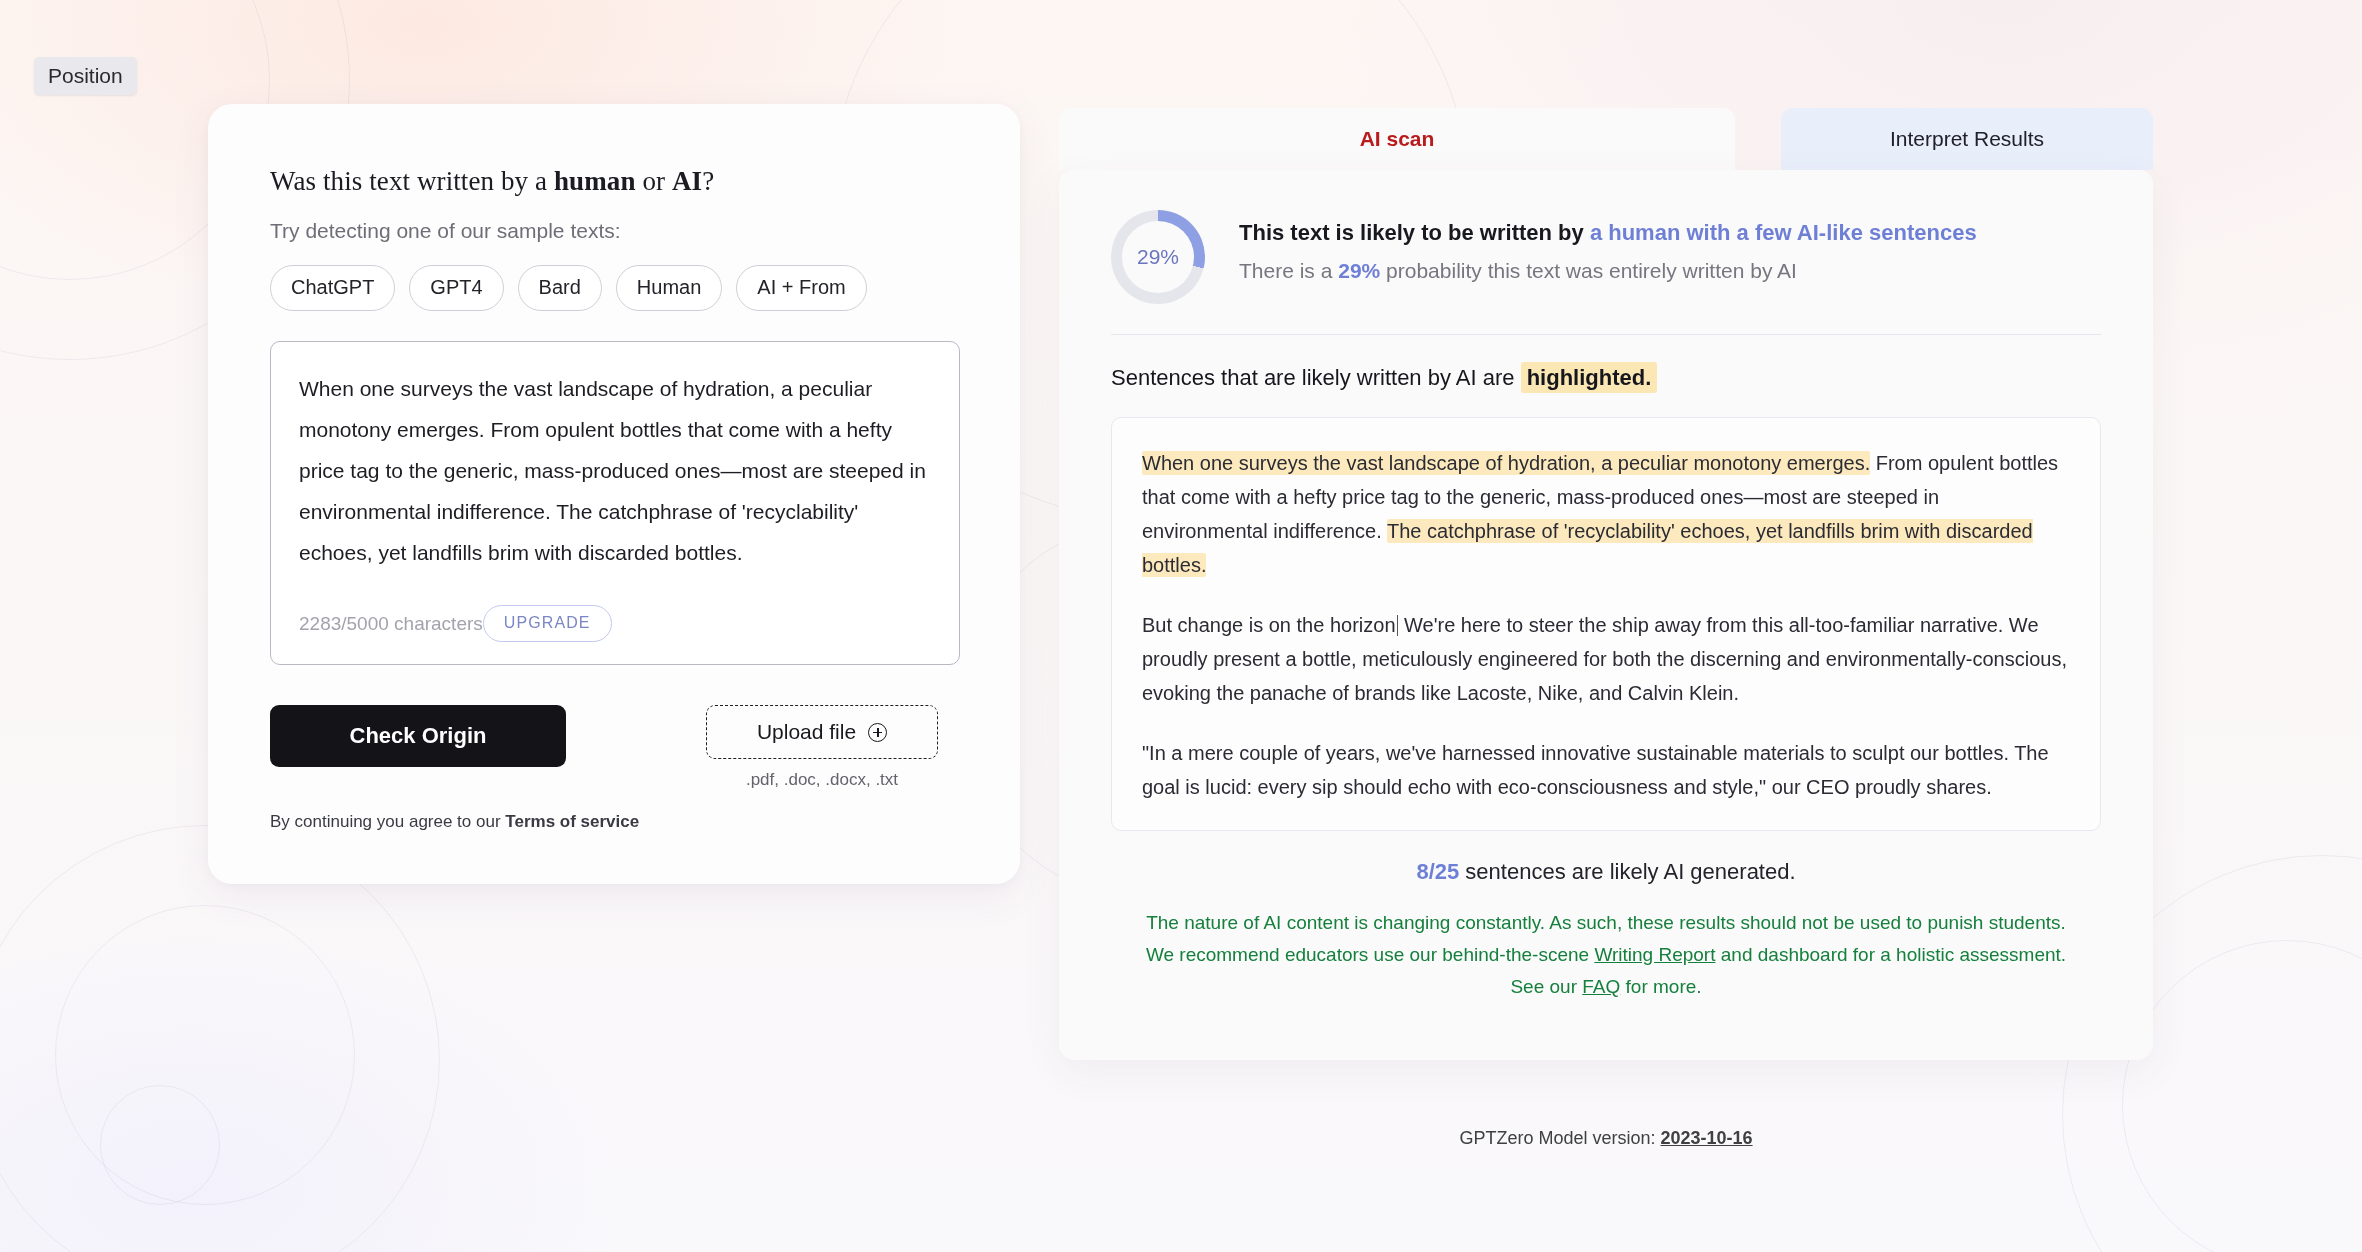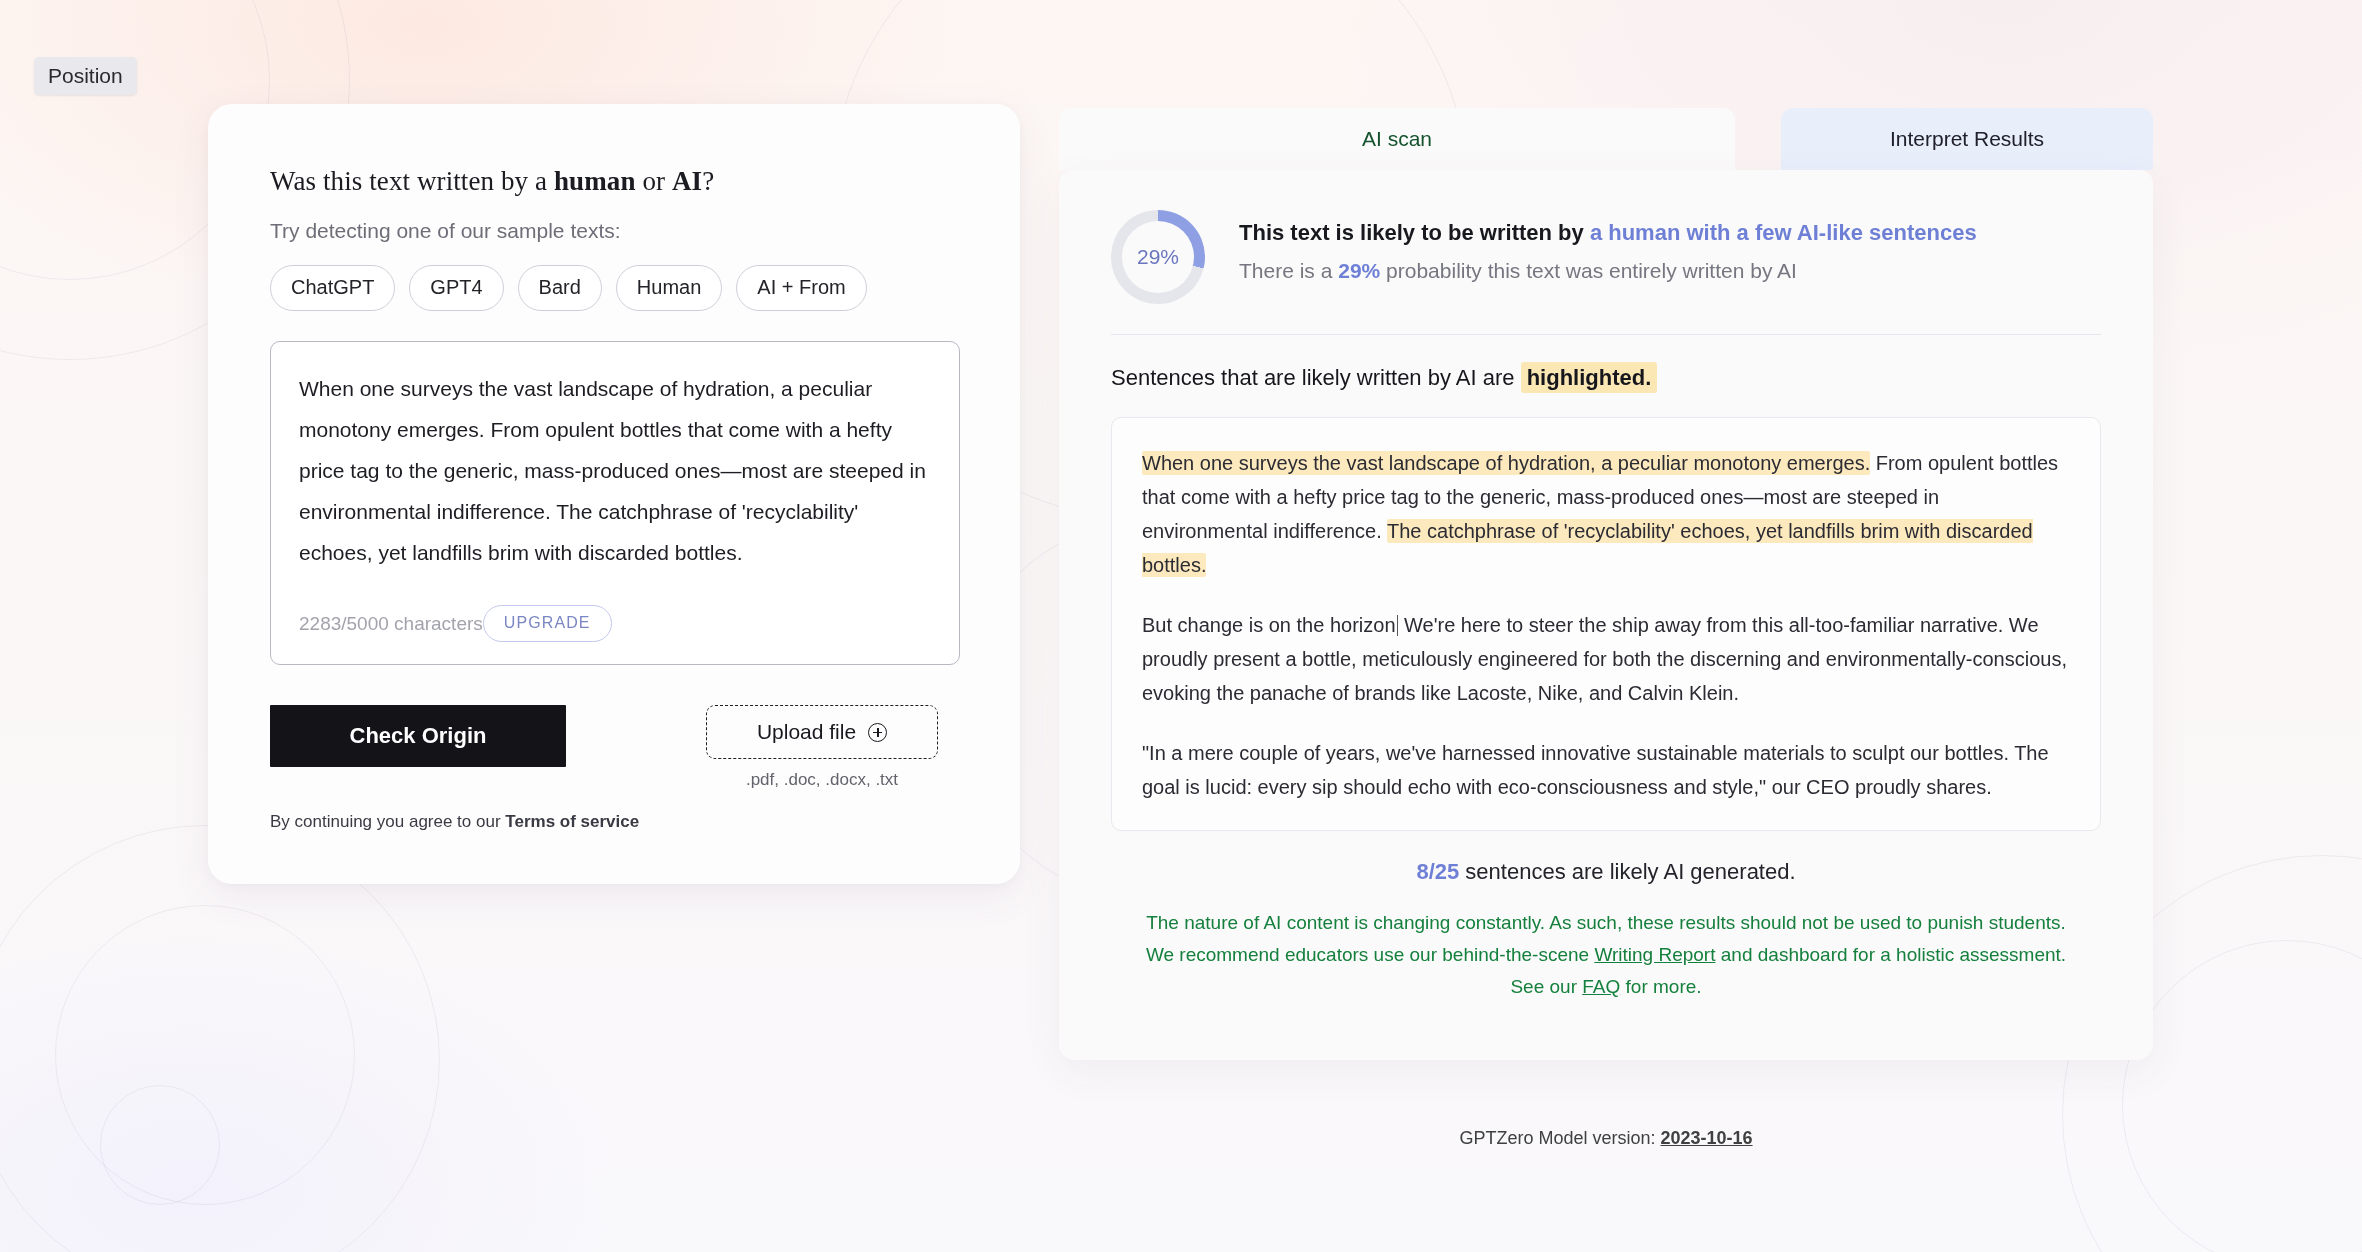--- a/index.html
+++ b/index.html
@@ -119,21 +119,21 @@
     padding: 8px 20px 9px;
     cursor: pointer;
     font-family: inherit;
   }
 
   .actions { display: flex; align-items: flex-start; gap: 140px; margin-top: 40px; }
   .check-btn {
     background: #131318;
     color: #fff;
     border: none;
-    border-radius: 1px;
+    border-radius: 9px;
     font-size: 22px;
     font-weight: 700;
     width: 296px; height: 62px;
     cursor: pointer;
     font-family: inherit;
   }
   .upload-wrap { text-align: center; }
   .upload-btn {
     border: 1.5px dashed #1e1e24;
     border-radius: 9px;
@@ -166,21 +166,21 @@
     width: 1094px;
     display: flex;
   }
   .tab {
     height: 62px;
     border-radius: 12px 12px 0 0;
     display: flex; align-items: center; justify-content: center;
     font-size: 21px;
     cursor: pointer;
   }
-  .tab-ai { width: 676px; background: #fbfafa; color: #14532d; }
+  .tab-ai { width: 676px; background: #fbfafa; color: #b91c1c; font-weight: bold; }
   .tab-interpret { width: 372px; margin-left: 46px; background: #e9eefb; color: #20202a; }
 
   .result-card {
     position: absolute;
     left: 1059px; top: 170px;
     width: 1094px; height: 890px;
     background: #fbfafa;
     border-radius: 14px 14px 16px 16px;
     box-shadow: 0 12px 40px rgba(90,70,110,0.06);
     padding: 40px 52px 0 52px;

